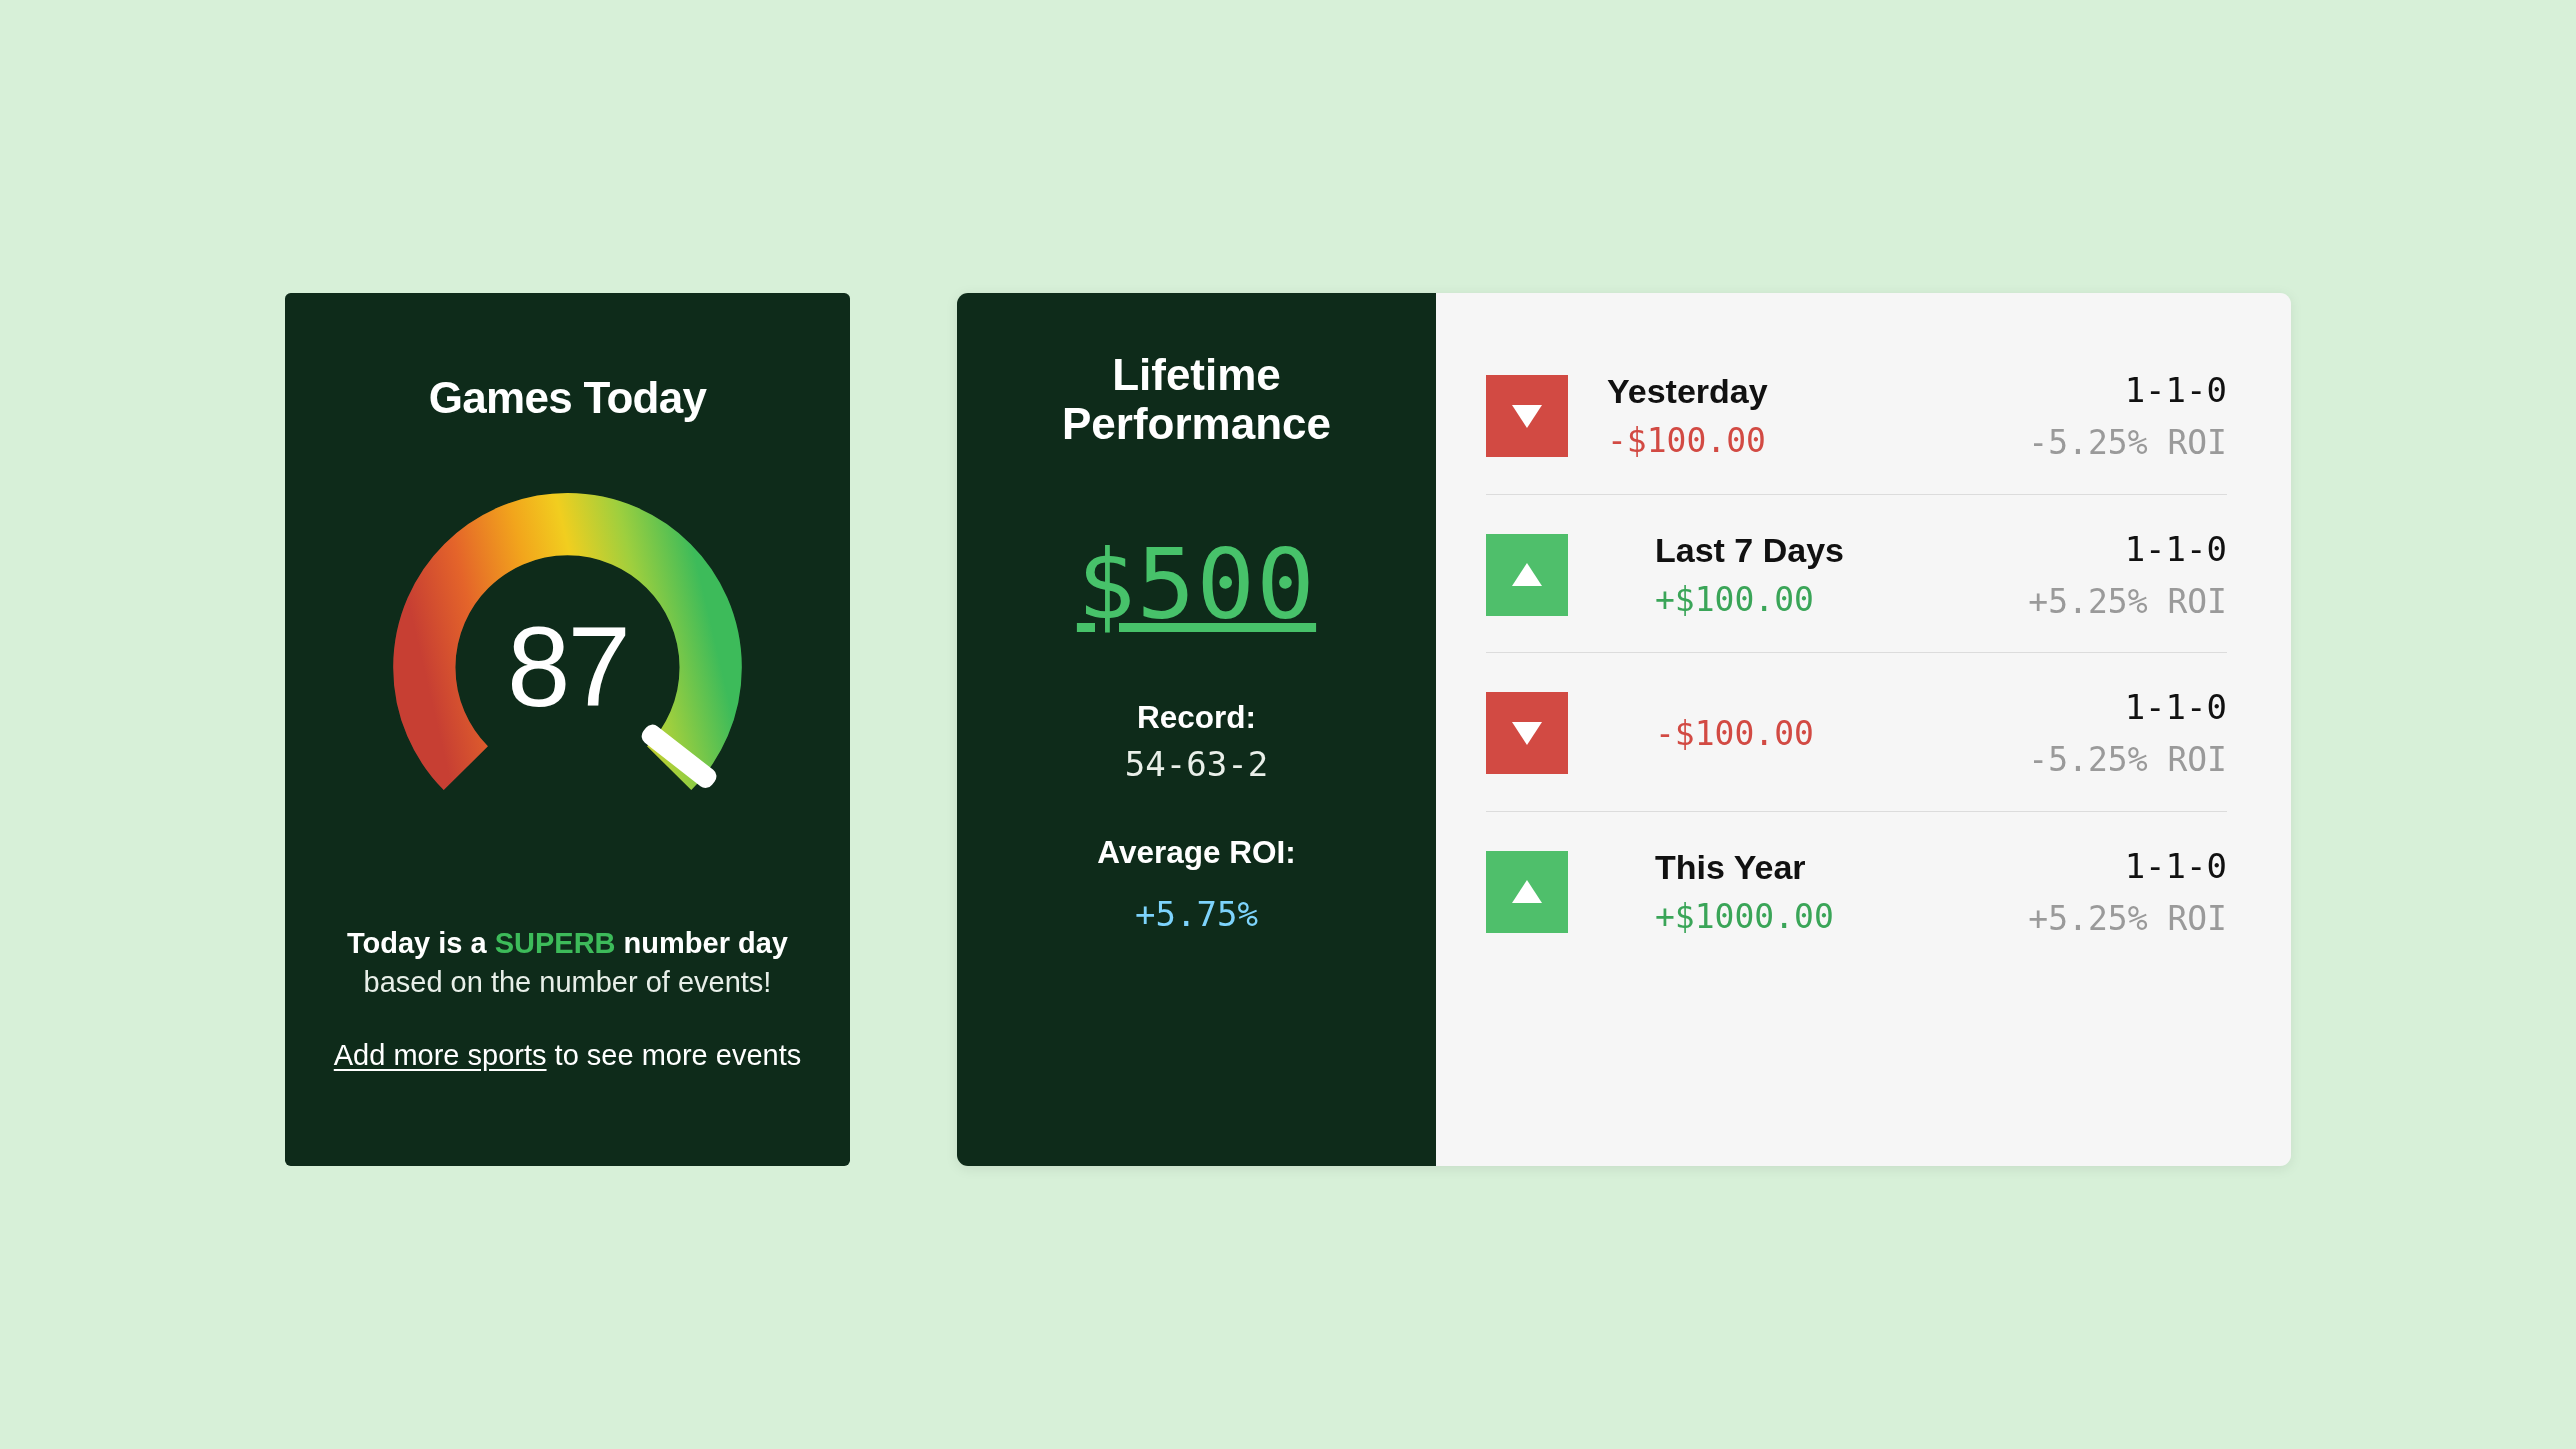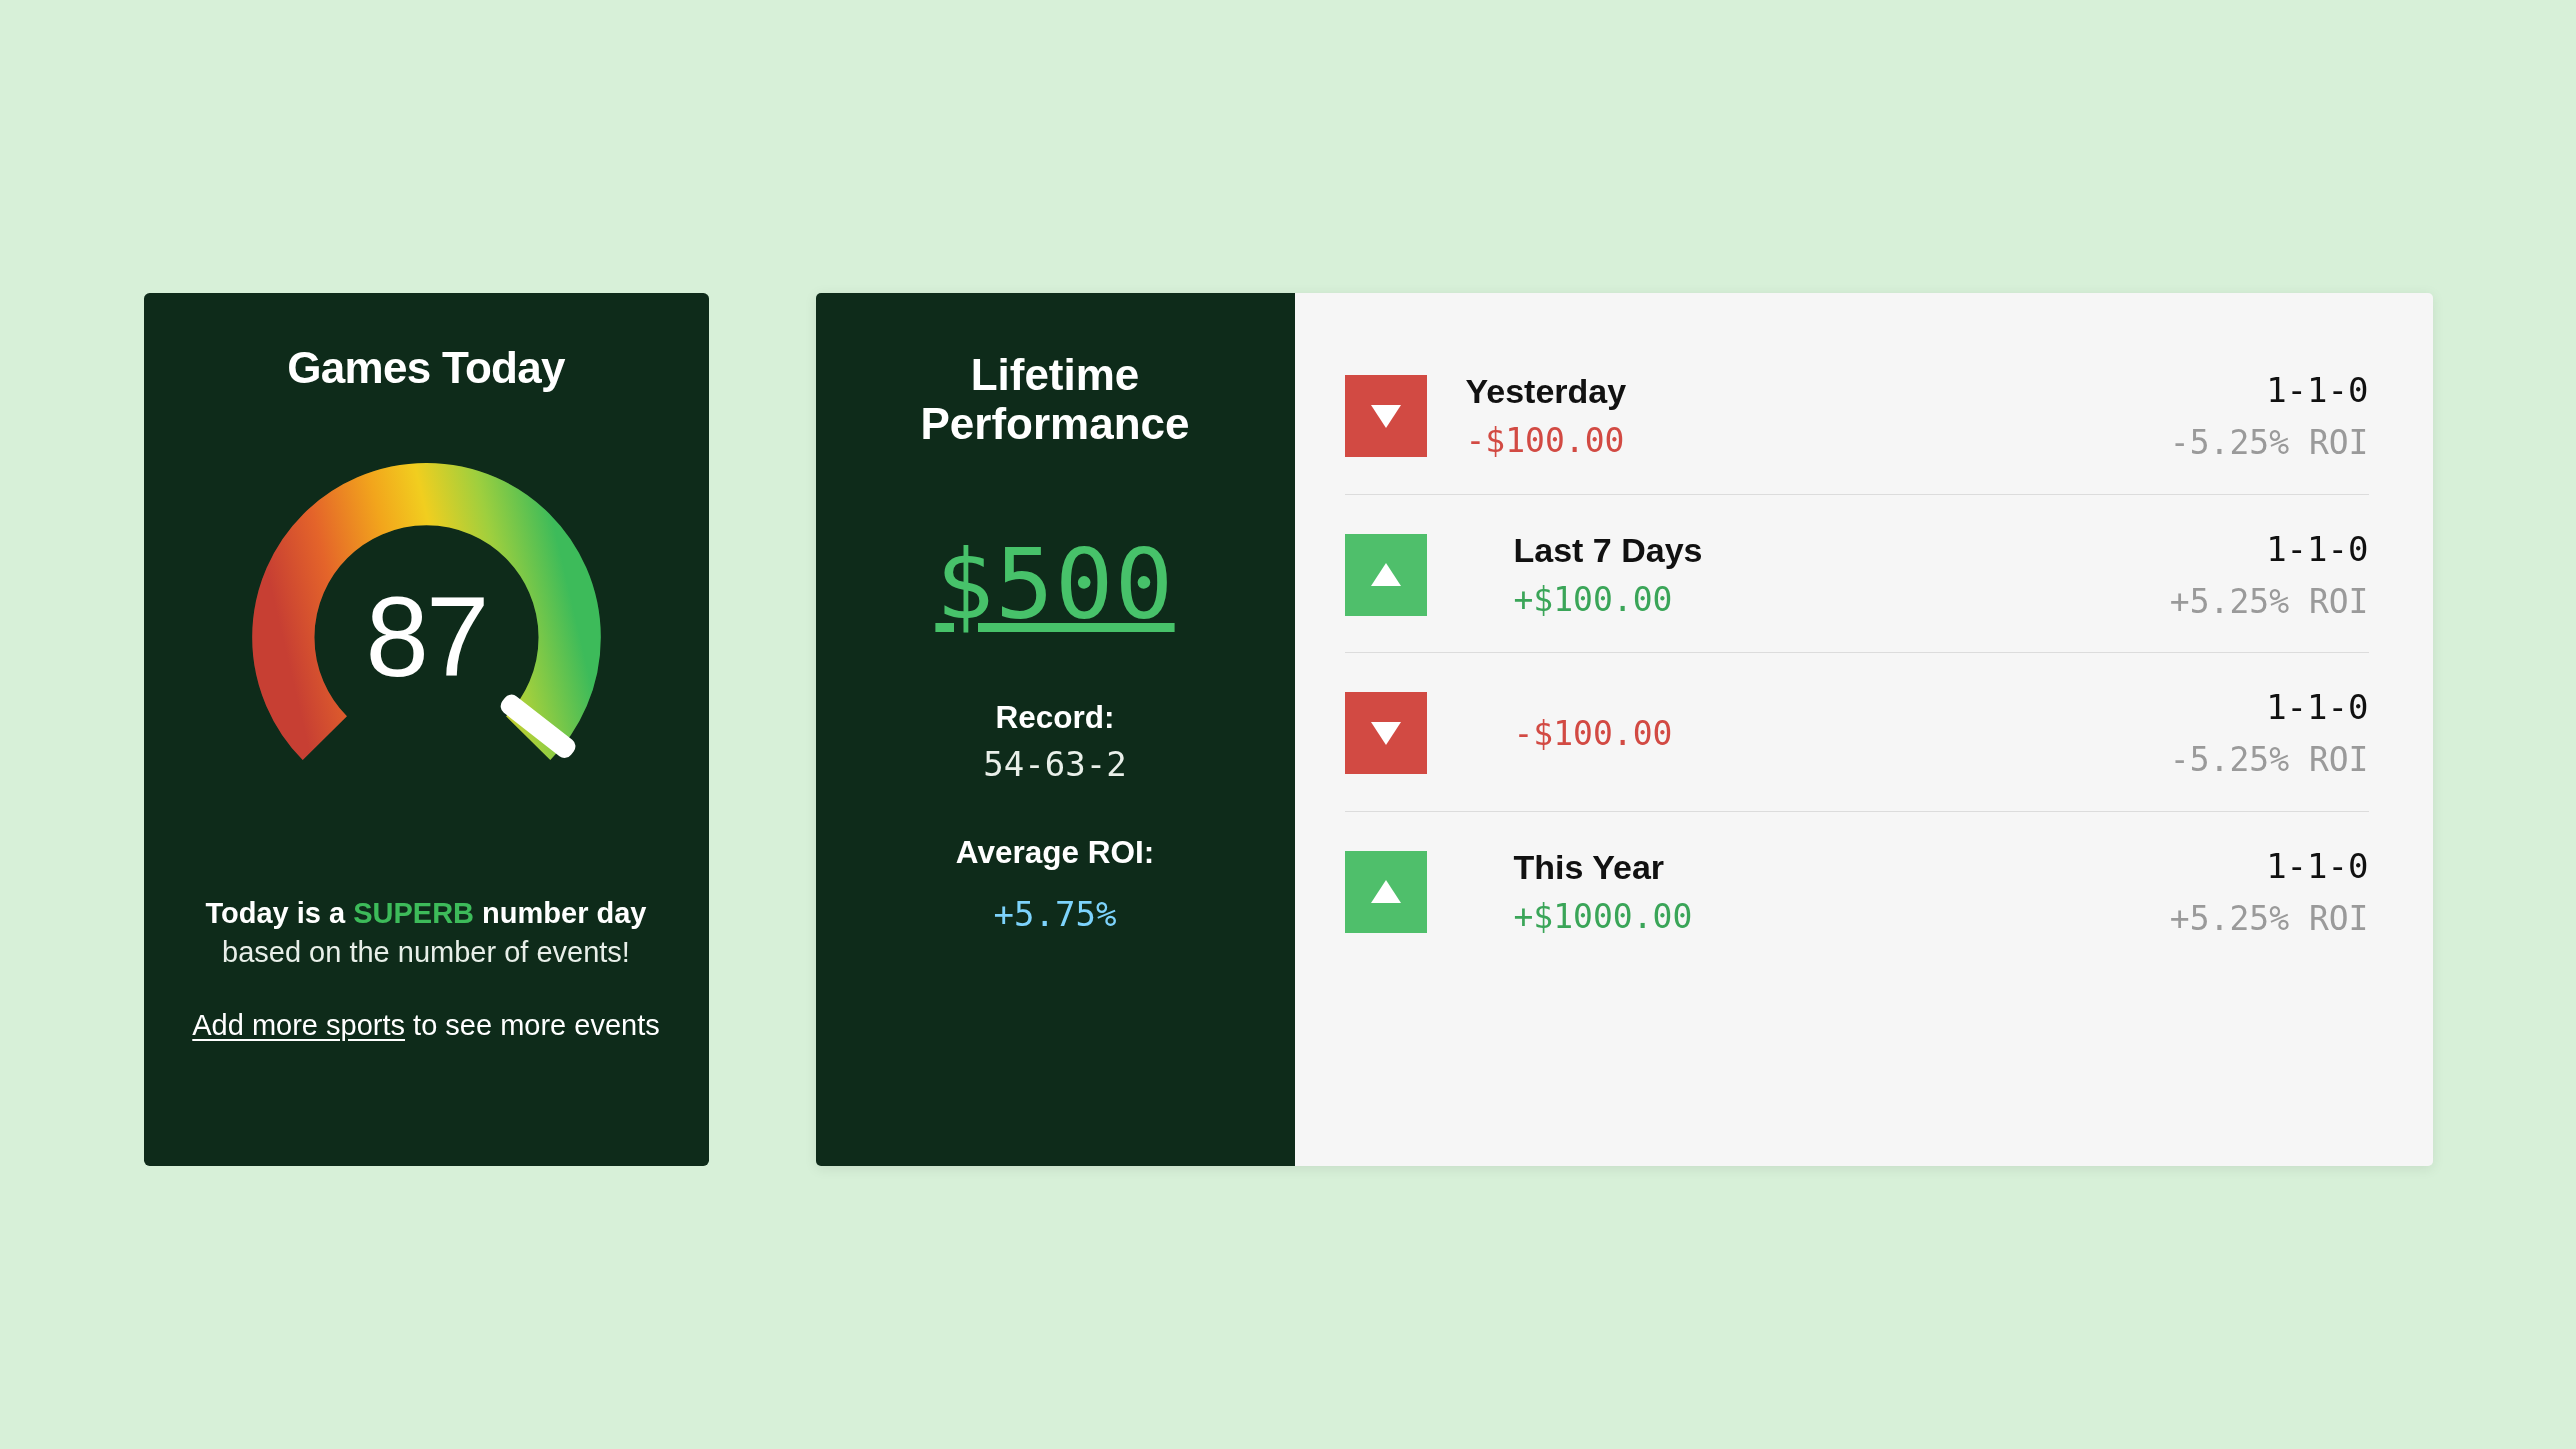--- a/index.html
+++ b/index.html
@@ -31,21 +31,21 @@
   
   .card-games {
     width: 565px;
     height: 873px;
     background: #0e2b1a;
     color: #fff;
     border-radius: 5.7px;
     display: flex;
     flex-direction: column;
     align-items: center;
-    padding: 50px 29px 43px;
+    padding: 80px 29px 43px;
   }
   .games-title {
     font-size: 44px;
     font-weight: 700;
     letter-spacing: -0.7px;
   }
   .gauge-wrap {
     position: relative;
     width: 415px;
     height: 415px;
@@ -86,24 +86,24 @@
     font-weight: 400;
     color: #ffffff;
   }
   .caption-cta .link {
     text-decoration: underline;
     text-underline-offset: 4.3px;
   }
 
   
   .card-perf {
-    width: 1617px;
+    width: 1334px;
     height: 873px;
     display: flex;
-    border-radius: 5px;
+    border-radius: 11px;
     overflow: hidden;
     box-shadow: 0 2.9px 13px rgba(0,0,0,0.08);
   }
   .perf-left {
     width: 479px;
     background: #0e2b1a;
     color: #fff;
     display: flex;
     flex-direction: column;
     align-items: center;

